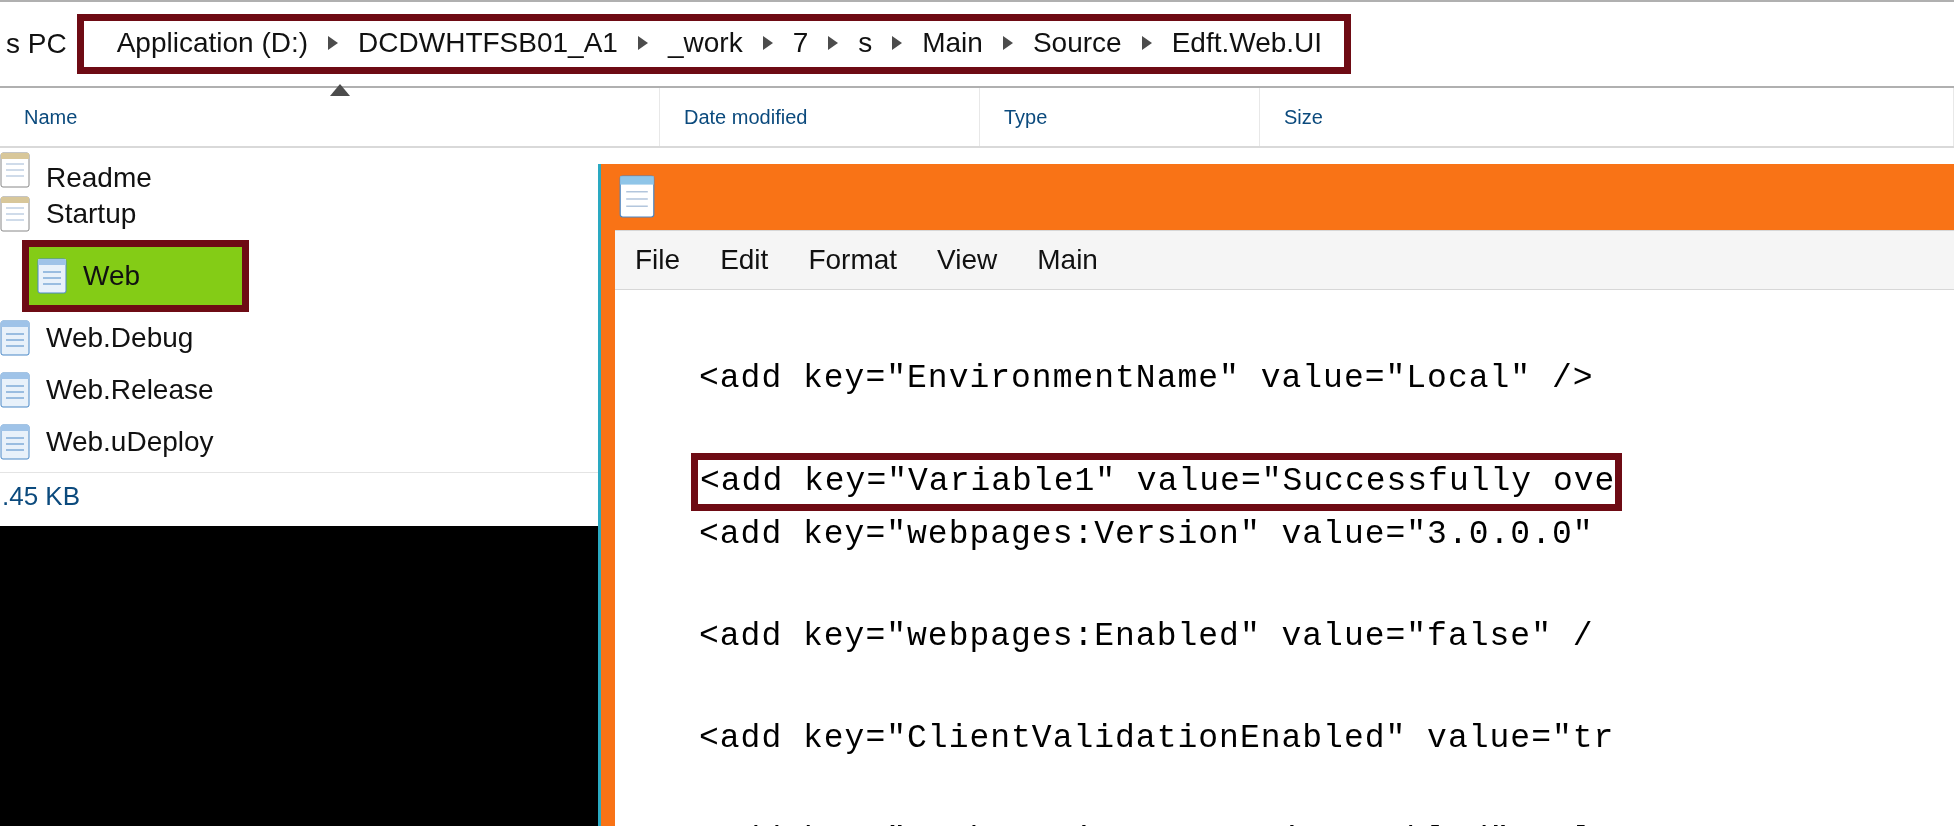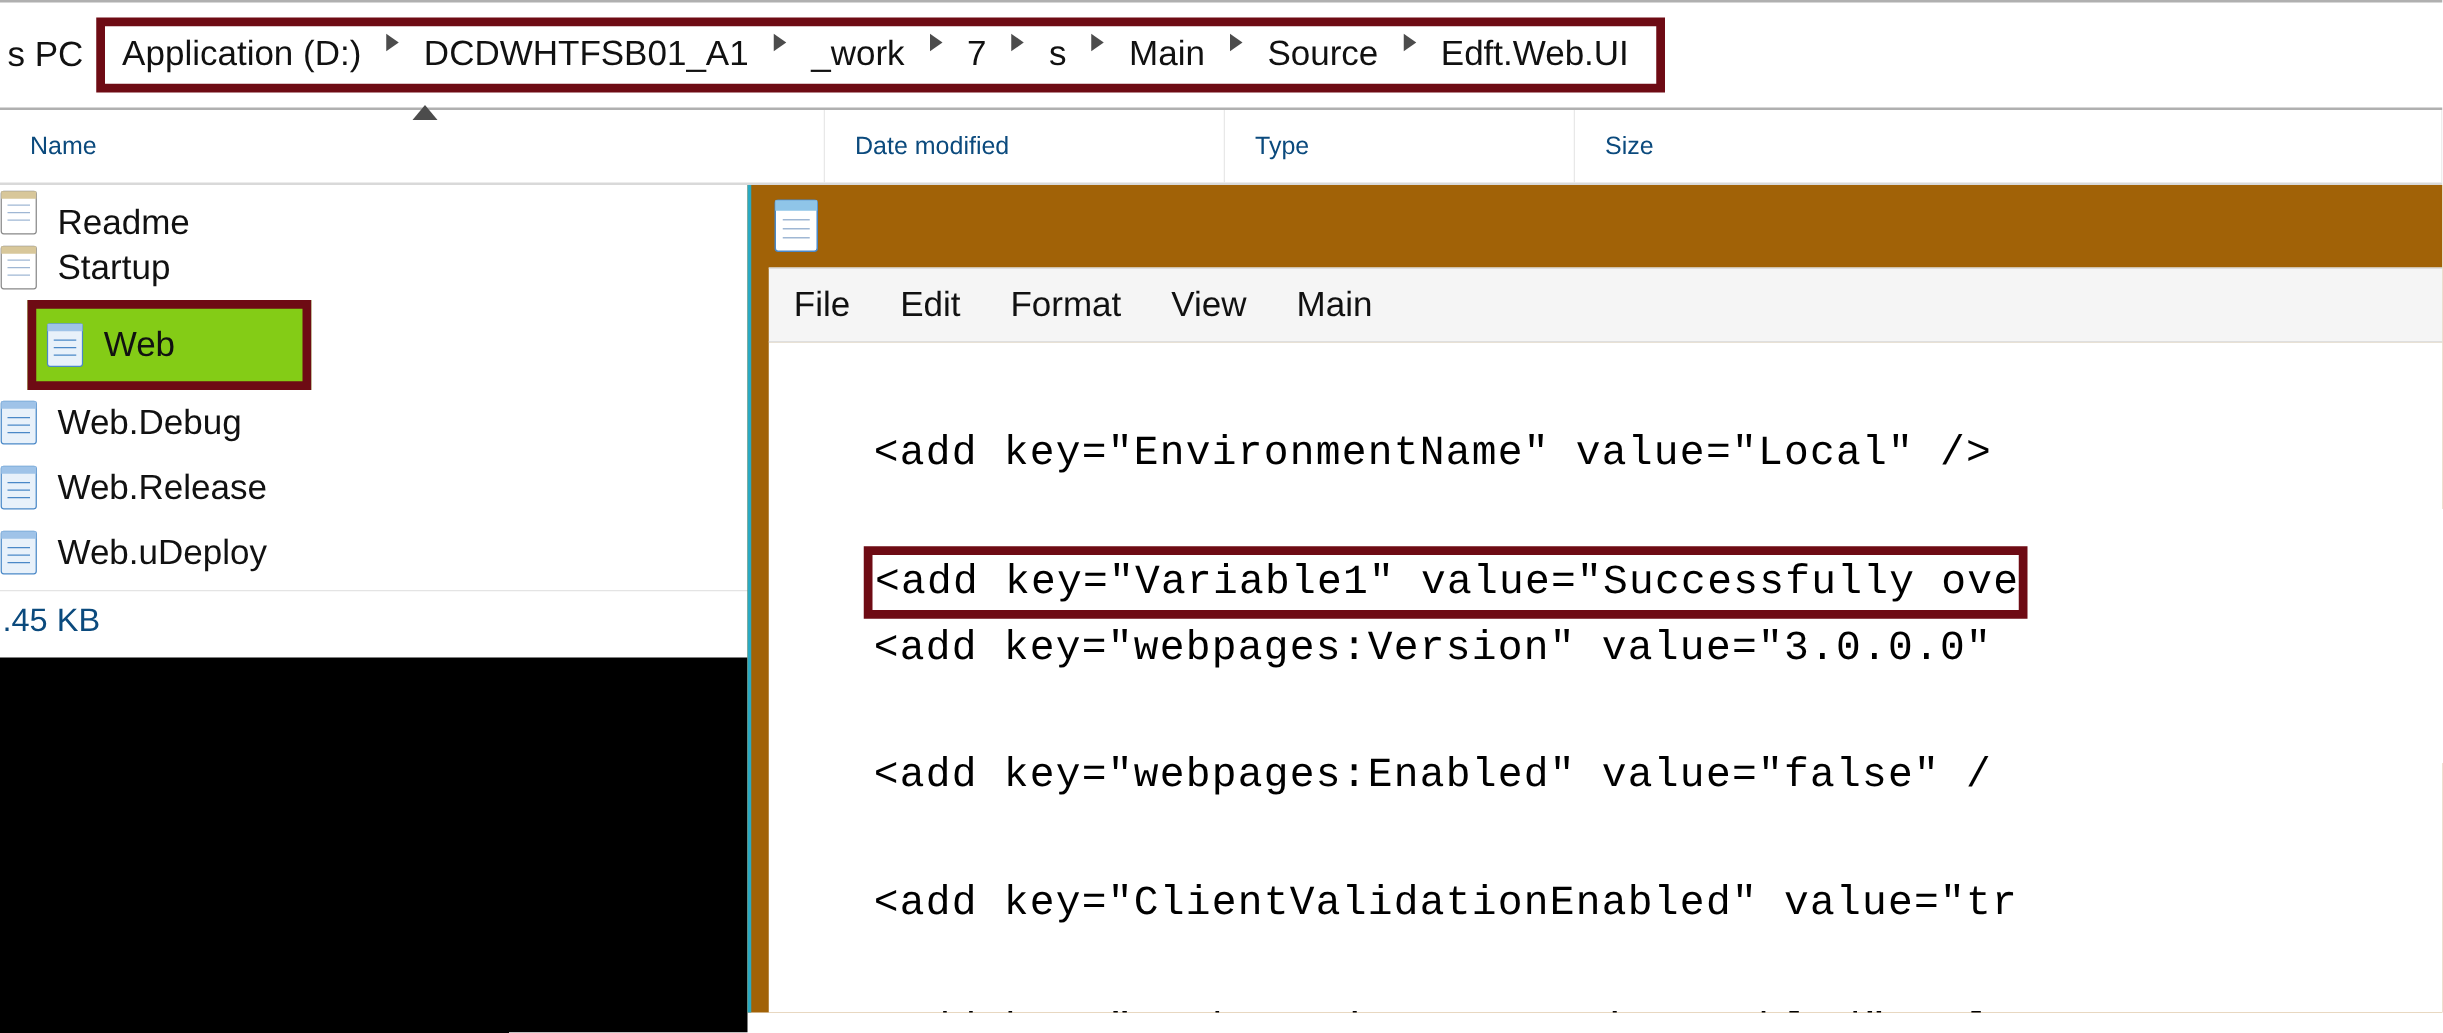--- a/index.html
+++ b/index.html
@@ -25,22 +25,23 @@
     position: relative;
   }
   .pc-fragment {
     font-size: 28px;
     color: #111;
     margin-right: 10px;
     white-space: nowrap;
   }
   .breadcrumb-box {
     border: 7px solid #6e0b14;
-    padding: 6px 18px 8px 10px;
-    display: flex;
+    padding: 6px 18px 8px 29px;
+    display: flex;
+    align-items: center;
     flex-wrap: nowrap;
   }
   .breadcrumb-box .crumb {
     font-size: 28px;
     color: #111;
     white-space: nowrap;
     padding: 0 4px;
   }
   .breadcrumb-box .sep {
     width: 0;
@@ -128,24 +129,24 @@
     top: 526px;
     width: 598px;
     height: 300px;
     background: #000;
   }
 
   
   .notepad {
     position: absolute;
     left: 598px;
-    top: 148px;
+    top: 164px;
     width: 1356px;
     height: 662px;
-    background: #a16207;
+    background: #f97316;
     border-left: 3px solid #2aa9c2;
   }
   .np-titlebar {
     height: 66px;
     display: flex;
     align-items: center;
     padding-left: 18px;
   }
   .np-icon {
     width: 36px; height: 44px;

